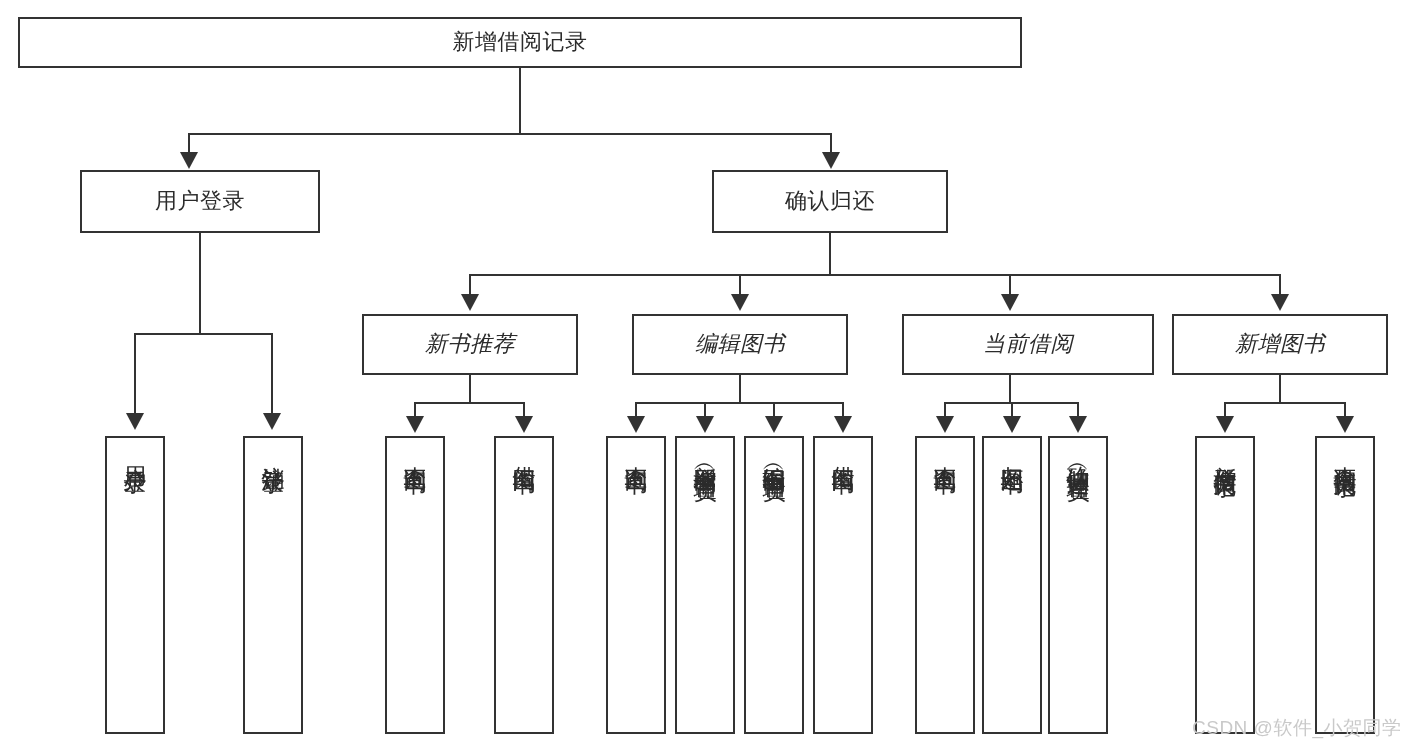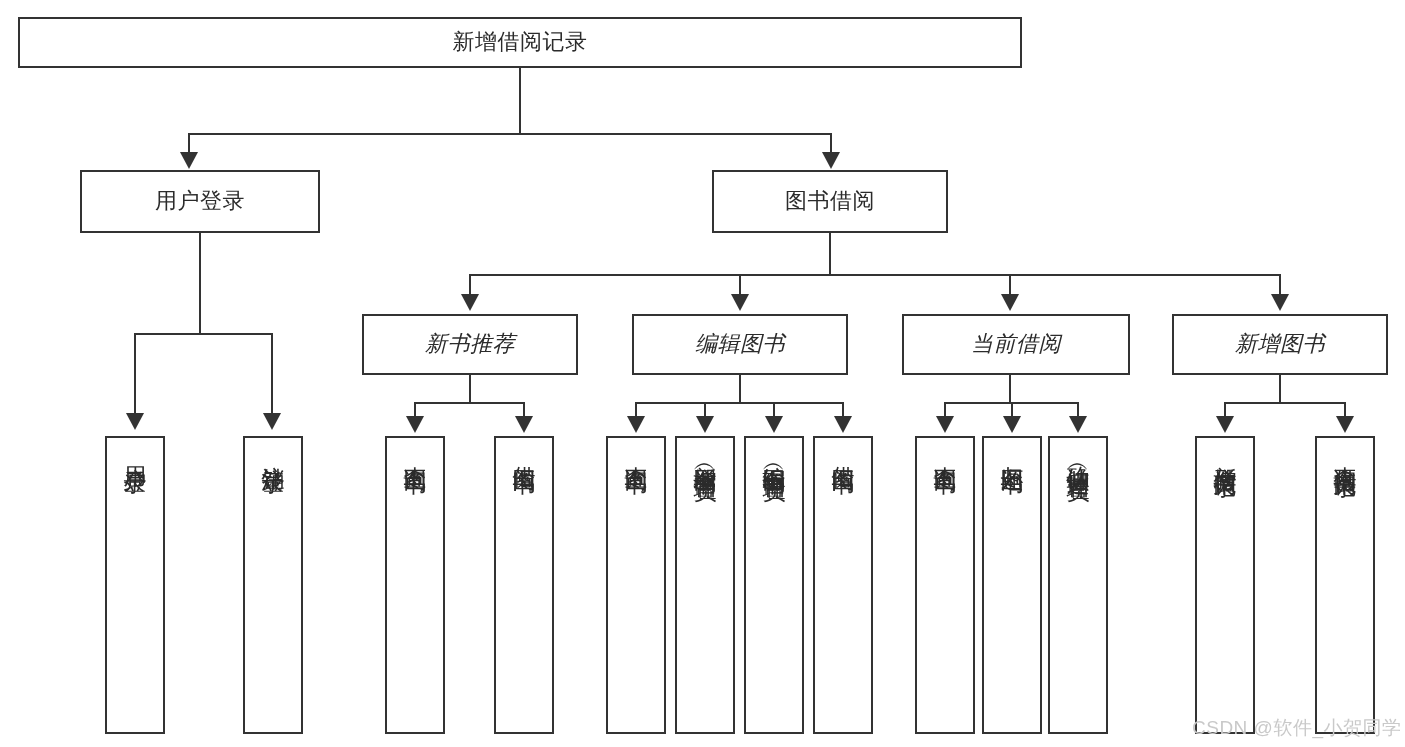--- a/index.html
+++ b/index.html
@@ -90,21 +90,21 @@
   <div class="arrow" style="left:180px; top:152px;"></div>
 
   <div class="edge v" style="left:830px; top:133px; height:23px;"></div>
   <div class="arrow" style="left:822px; top:152px;"></div>
 
   <div class="node level2" style="left:80px; top:170px; width:240px; height:63px;">
     <span class="label">用户登录</span>
   </div>
 
   <div class="node level2" style="left:712px; top:170px; width:236px; height:63px;">
-    <span class="label">图书借阅</span>
+    <span class="label">确认归还</span>
   </div>
 
   <div class="edge v" style="left:199px; top:233px; height:101px;"></div>
   <div class="edge h" style="left:134px; top:333px; width:138px;"></div>
   <div class="edge v" style="left:134px; top:333px; height:82px;"></div>
   <div class="arrow" style="left:126px; top:413px;"></div>
   <div class="edge v" style="left:271px; top:333px; height:82px;"></div>
   <div class="arrow" style="left:263px; top:413px;"></div>
 
   <div class="edge v" style="left:829px; top:233px; height:42px;"></div>
@@ -117,21 +117,21 @@
   <div class="arrow" style="left:1001px; top:294px;"></div>
   <div class="edge v" style="left:1279px; top:274px; height:22px;"></div>
   <div class="arrow" style="left:1271px; top:294px;"></div>
 
   <div class="node level3" style="left:362px; top:314px; width:216px; height:61px;">
     <span class="label">新书推荐</span>
   </div>
   <div class="node level3" style="left:632px; top:314px; width:216px; height:61px;">
     <span class="label">编辑图书</span>
   </div>
-  <div class="node level3" style="left:902px; top:314px; width:228px; height:61px;">
+  <div class="node level3" style="left:902px; top:314px; width:252px; height:61px;">
     <span class="label">当前借阅</span>
   </div>
   <div class="node level3" style="left:1172px; top:314px; width:216px; height:61px;">
     <span class="label">新增图书</span>
   </div>
 
   <div class="edge v" style="left:469px; top:375px; height:28px;"></div>
   <div class="edge h" style="left:414px; top:402px; width:110px;"></div>
   <div class="edge v" style="left:414px; top:402px; height:16px;"></div>
   <div class="arrow" style="left:406px; top:416px;"></div>

